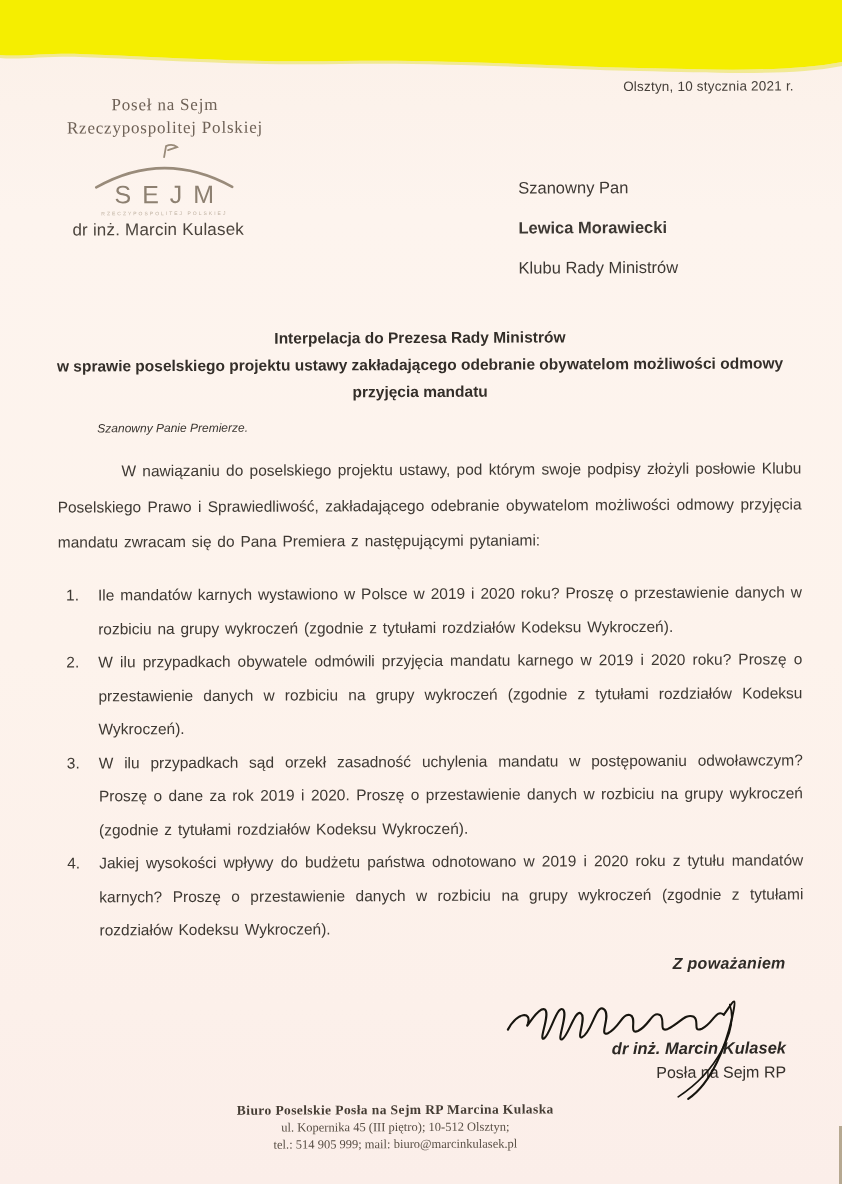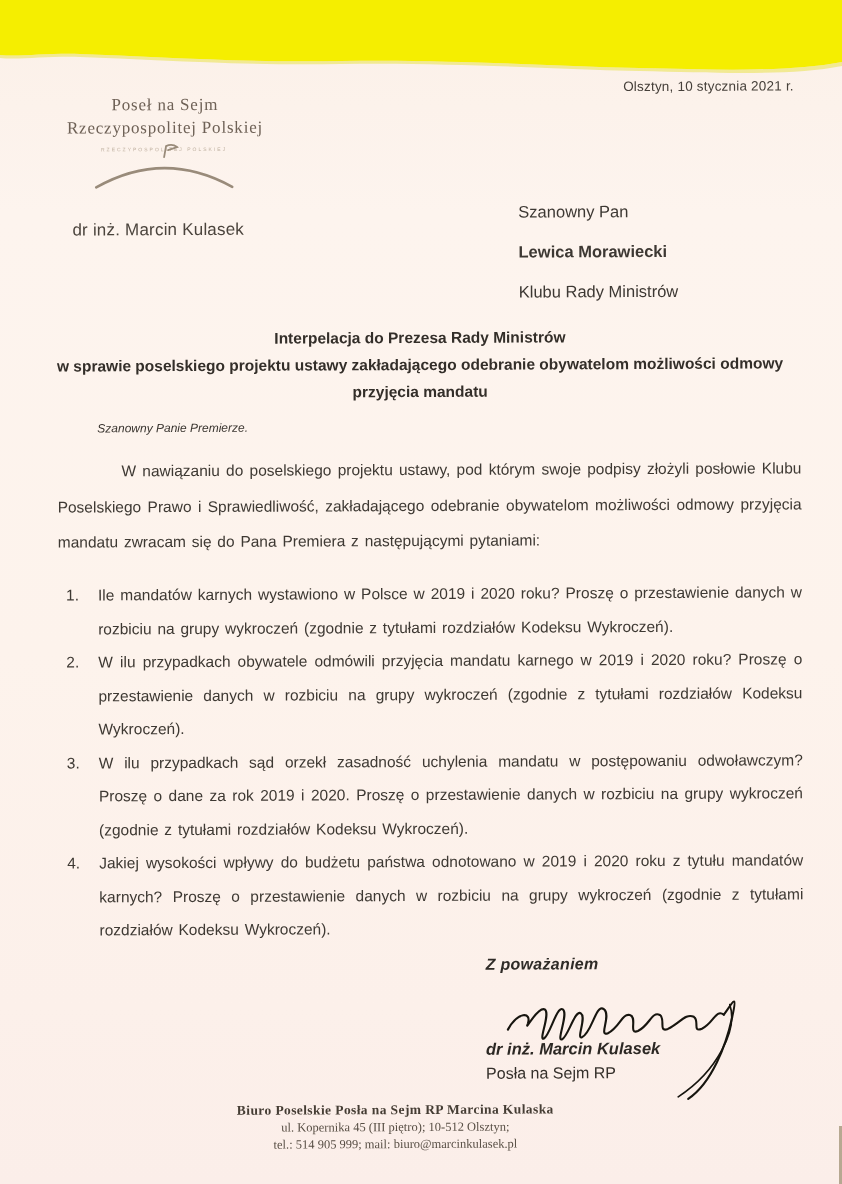--- a/index.html
+++ b/index.html
@@ -30,21 +30,21 @@
     font-size:5px;letter-spacing:2px;color:#c0b2a2;margin-top:3px;
   }
   #deputy-name{
     left:74px;top:219px;width:240px;font-size:17px;color:#4b443d;
     letter-spacing:.2px;
   }
   #date-line{
     right:46px;top:80px;font-size:13.5px;color:#46403a;letter-spacing:.2px;
   }
   
-  #recipient{left:520px;top:192px;font-size:16.5px;color:#3d3833;line-height:40px;}
+  #recipient{left:520px;top:168px;font-size:16.5px;color:#3d3833;line-height:40px;}
   #recipient .r-name{font-weight:700;}
   
   #subject{
     left:40px;top:324px;width:762px;text-align:center;
     font-size:15.5px;font-weight:700;color:#332e29;line-height:27px;
   }
   
   #greeting{left:98px;top:420px;font-style:italic;font-size:12px;color:#38332e;}
   
   #body-par{
@@ -54,21 +54,21 @@
   }
   
   #questions{left:58px;top:577px;width:744px;}
   .q-item{
     position:relative;padding-left:40px;
     font-size:15.5px;color:#3e3933;line-height:33.5px;
     text-align:justify;word-spacing:1.5px;
   }
   .q-num{position:absolute;left:8px;top:0;}
   
-  #closing{left:484px;top:956px;width:264px;text-align:left;}
+  #closing{left:520px;top:956px;width:264px;text-align:right;}
   #valediction{font-style:italic;font-weight:700;font-size:16px;color:#2f2b27;letter-spacing:.3px;}
   #signer{margin-top:64px;font-size:16px;color:#35302b;line-height:23.5px;}
   #signer .s-name{font-weight:700;font-style:italic;font-size:16.5px;color:#2c2824;}
   #signature-svg{left:500px;top:972px;width:240px;height:134px;pointer-events:none;}
   
   #footer{
     left:152px;top:1101px;width:482px;text-align:center;
     font-family:"Liberation Serif",serif;color:#4e463d;
   }
   #footer .f1{font-weight:700;font-size:13.5px;letter-spacing:.4px;line-height:18px;color:#453d34;}
@@ -87,20 +87,21 @@
     <div class="abs" id="office-block">
       <div>Poseł na Sejm</div>
       <div>Rzeczypospolitej  Polskiej</div>
     </div>
 
     <div class="abs" id="logo-block">
       <svg class="abs" style="left:0;top:0;width:176px;height:46px;" viewBox="0 0 176 46">
         <path d="M20,44 Q88,6 156,44" fill="none" stroke="#998b7a" stroke-width="2.6" stroke-linecap="round"></path>
         <path d="M88,14 L90,3 Q96,0 101,4 L92,7" fill="none" stroke="#998b7a" stroke-width="1.8" stroke-linecap="round"></path>
       </svg>
+      <div id="logo-word" style="letter-spacing:11px;">SEJM</div>
       <div id="logo-sub">RZECZYPOSPOLITEJ POLSKIEJ</div>
     </div>
 
     <div class="abs" id="deputy-name">dr inż. Marcin Kulasek</div>
 
     <div class="abs" id="date-line">Olsztyn, 10 stycznia 2021 r.</div>
 
     <div class="abs" id="recipient">
       <div>Szanowny Pan</div>
       <div class="r-name">Lewica Morawiecki</div>

